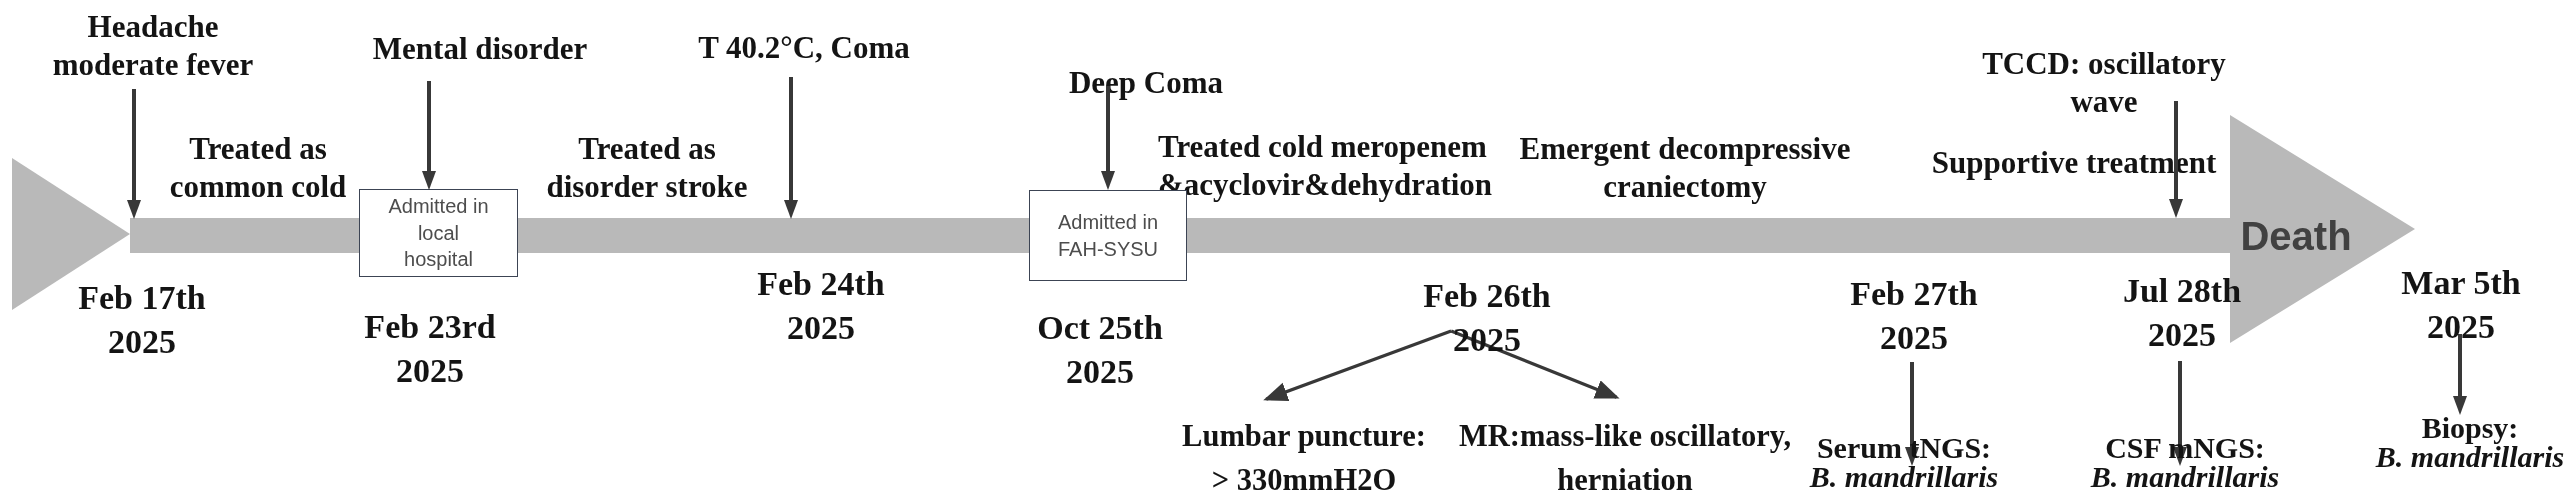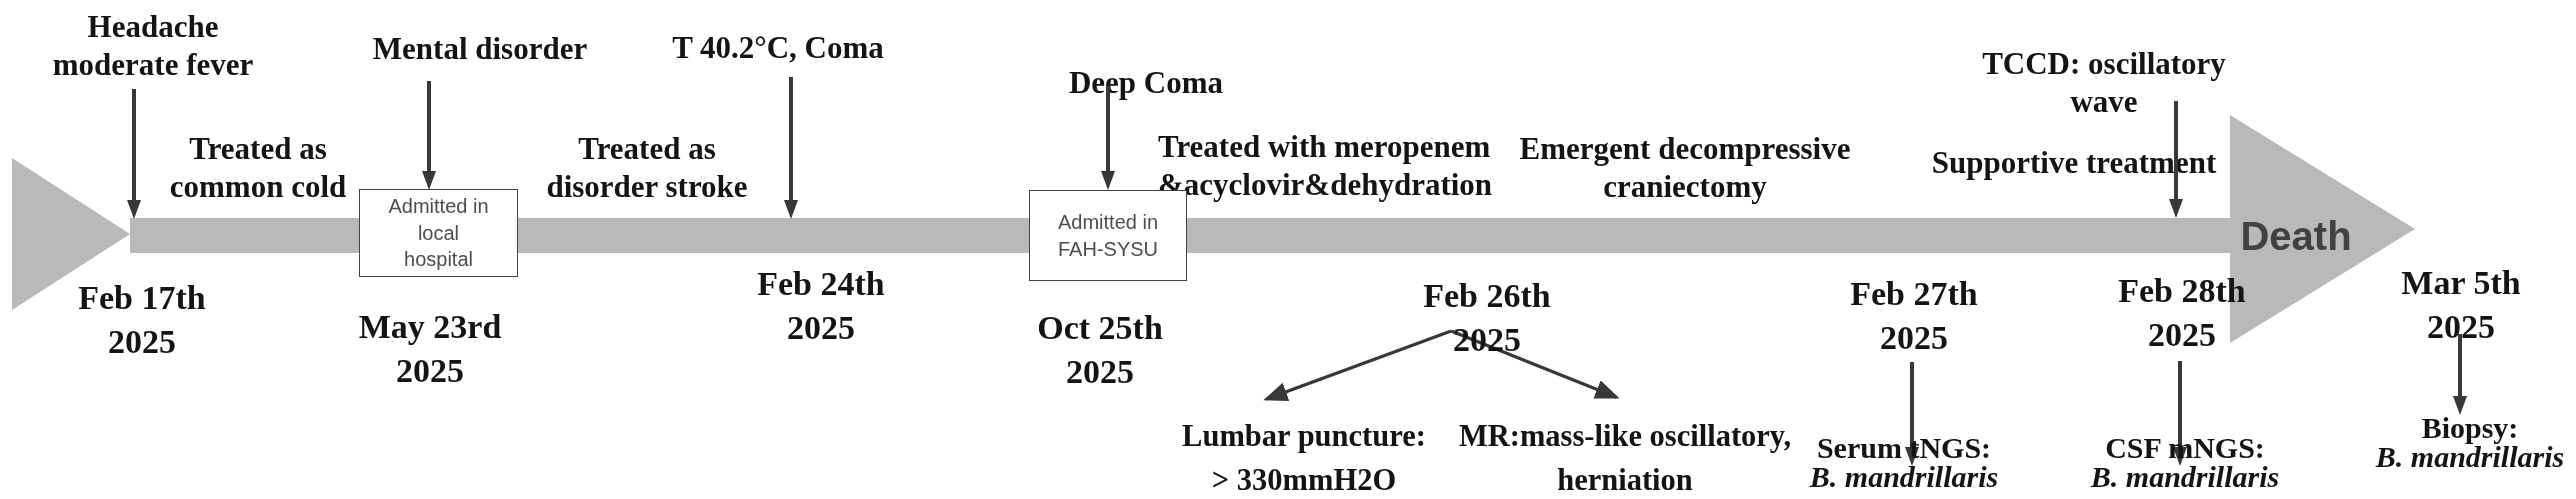--- a/index.html
+++ b/index.html
@@ -51,28 +51,28 @@
     <div>Treated as</div>
     <div>common cold</div>
   </div>
   <div class="t ann" style="left:480px; top:30px;">
     <div>Mental disorder</div>
   </div>
   <div class="t ann" style="left:647px; top:130px;">
     <div>Treated as</div>
     <div>disorder stroke</div>
   </div>
-  <div class="t ann" style="left:778px; top:28.5px;text-align:center;">
+  <div class="t ann" style="left:804px; top:28.5px;text-align:center;">
     <div>T 40.2°C, Coma</div>
   </div>
   <div class="t ann" style="left:1146px; top:64px;">
     <div>Deep Coma</div>
   </div>
   <div class="ann left t" style="left:1158px; top:128px;">
-    <div>Treated with meropenem</div>
+    <div>Treated cold meropenem</div>
     <div>&amp;acyclovir&amp;dehydration</div>
   </div>
   <div class="t ann" style="left:1685px; top:130px;">
     <div>Emergent decompressive</div>
     <div>craniectomy</div>
   </div>
   <div class="t ann" style="left:2104px; top:45px;">
     <div>TCCD: oscillatory</div>
     <div>wave</div>
   </div>
@@ -132,41 +132,41 @@
     </defs>
     <line x1="2237" y1="510" x2="1952" y2="615" stroke="#383838" stroke-width="5" marker-end="url(#ah)"></line>
     <line x1="2237" y1="510" x2="2492" y2="612" stroke="#383838" stroke-width="5" marker-end="url(#ah)"></line>
   </svg>
 
   <div class="t date" style="left:142px; top:276px;">
     <div>Feb 17th</div>
     <div>2025</div>
   </div>
   <div class="t date" style="left:430px; top:305px;">
-    <div>May 23rd</div>
+    <div>Feb 23rd</div>
     <div>2025</div>
   </div>
   <div class="t date" style="left:808px; top:262px;margin-left:13px;">
     <div>Feb 24th</div>
     <div>2025</div>
   </div>
   <div class="t date" style="left:1100px; top:306px;">
     <div>Oct 25th</div>
     <div>2025</div>
   </div>
   <div class="t date" style="left:1451px; top:274px;margin-left:36px;">
     <div>Feb 26th</div>
     <div>2025</div>
   </div>
   <div class="t date" style="left:1914px; top:272px;">
     <div>Feb 27th</div>
     <div>2025</div>
   </div>
   <div class="t date" style="left:2182px; top:269px;">
-    <div>Feb 28th</div>
+    <div>Jul 28th</div>
     <div>2025</div>
   </div>
   <div class="t date" style="left:2461px; top:261px;">
     <div>Mar 5th</div>
     <div>2025</div>
   </div>
 
   <div class="t find1" style="left:1304px; top:414px;">
     <div>Lumbar puncture:</div>
     <div>&gt; 330mmH2O</div>

